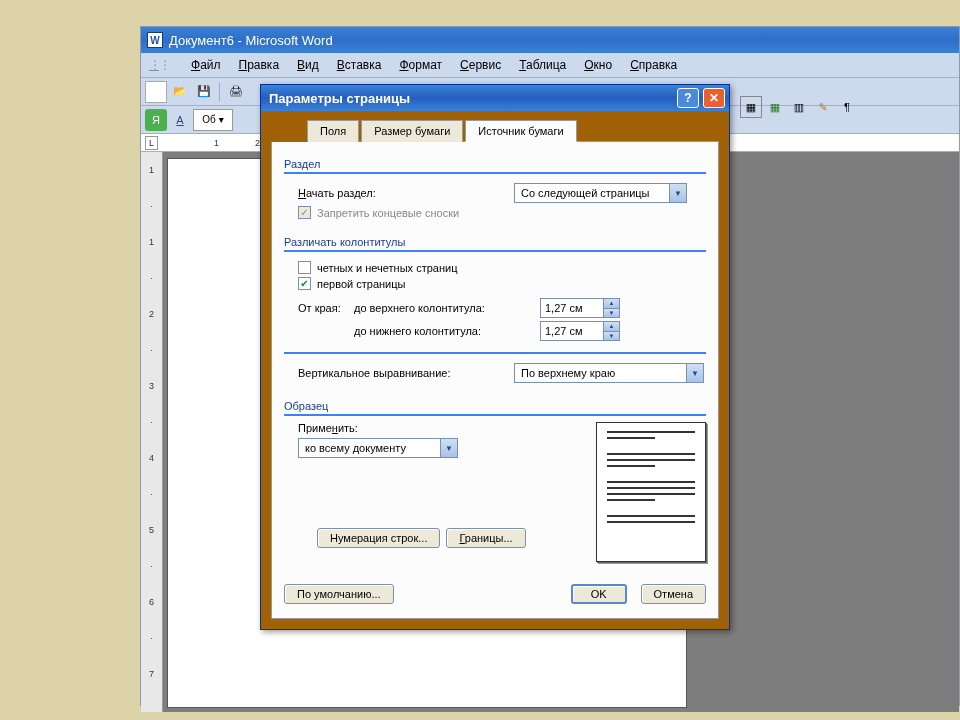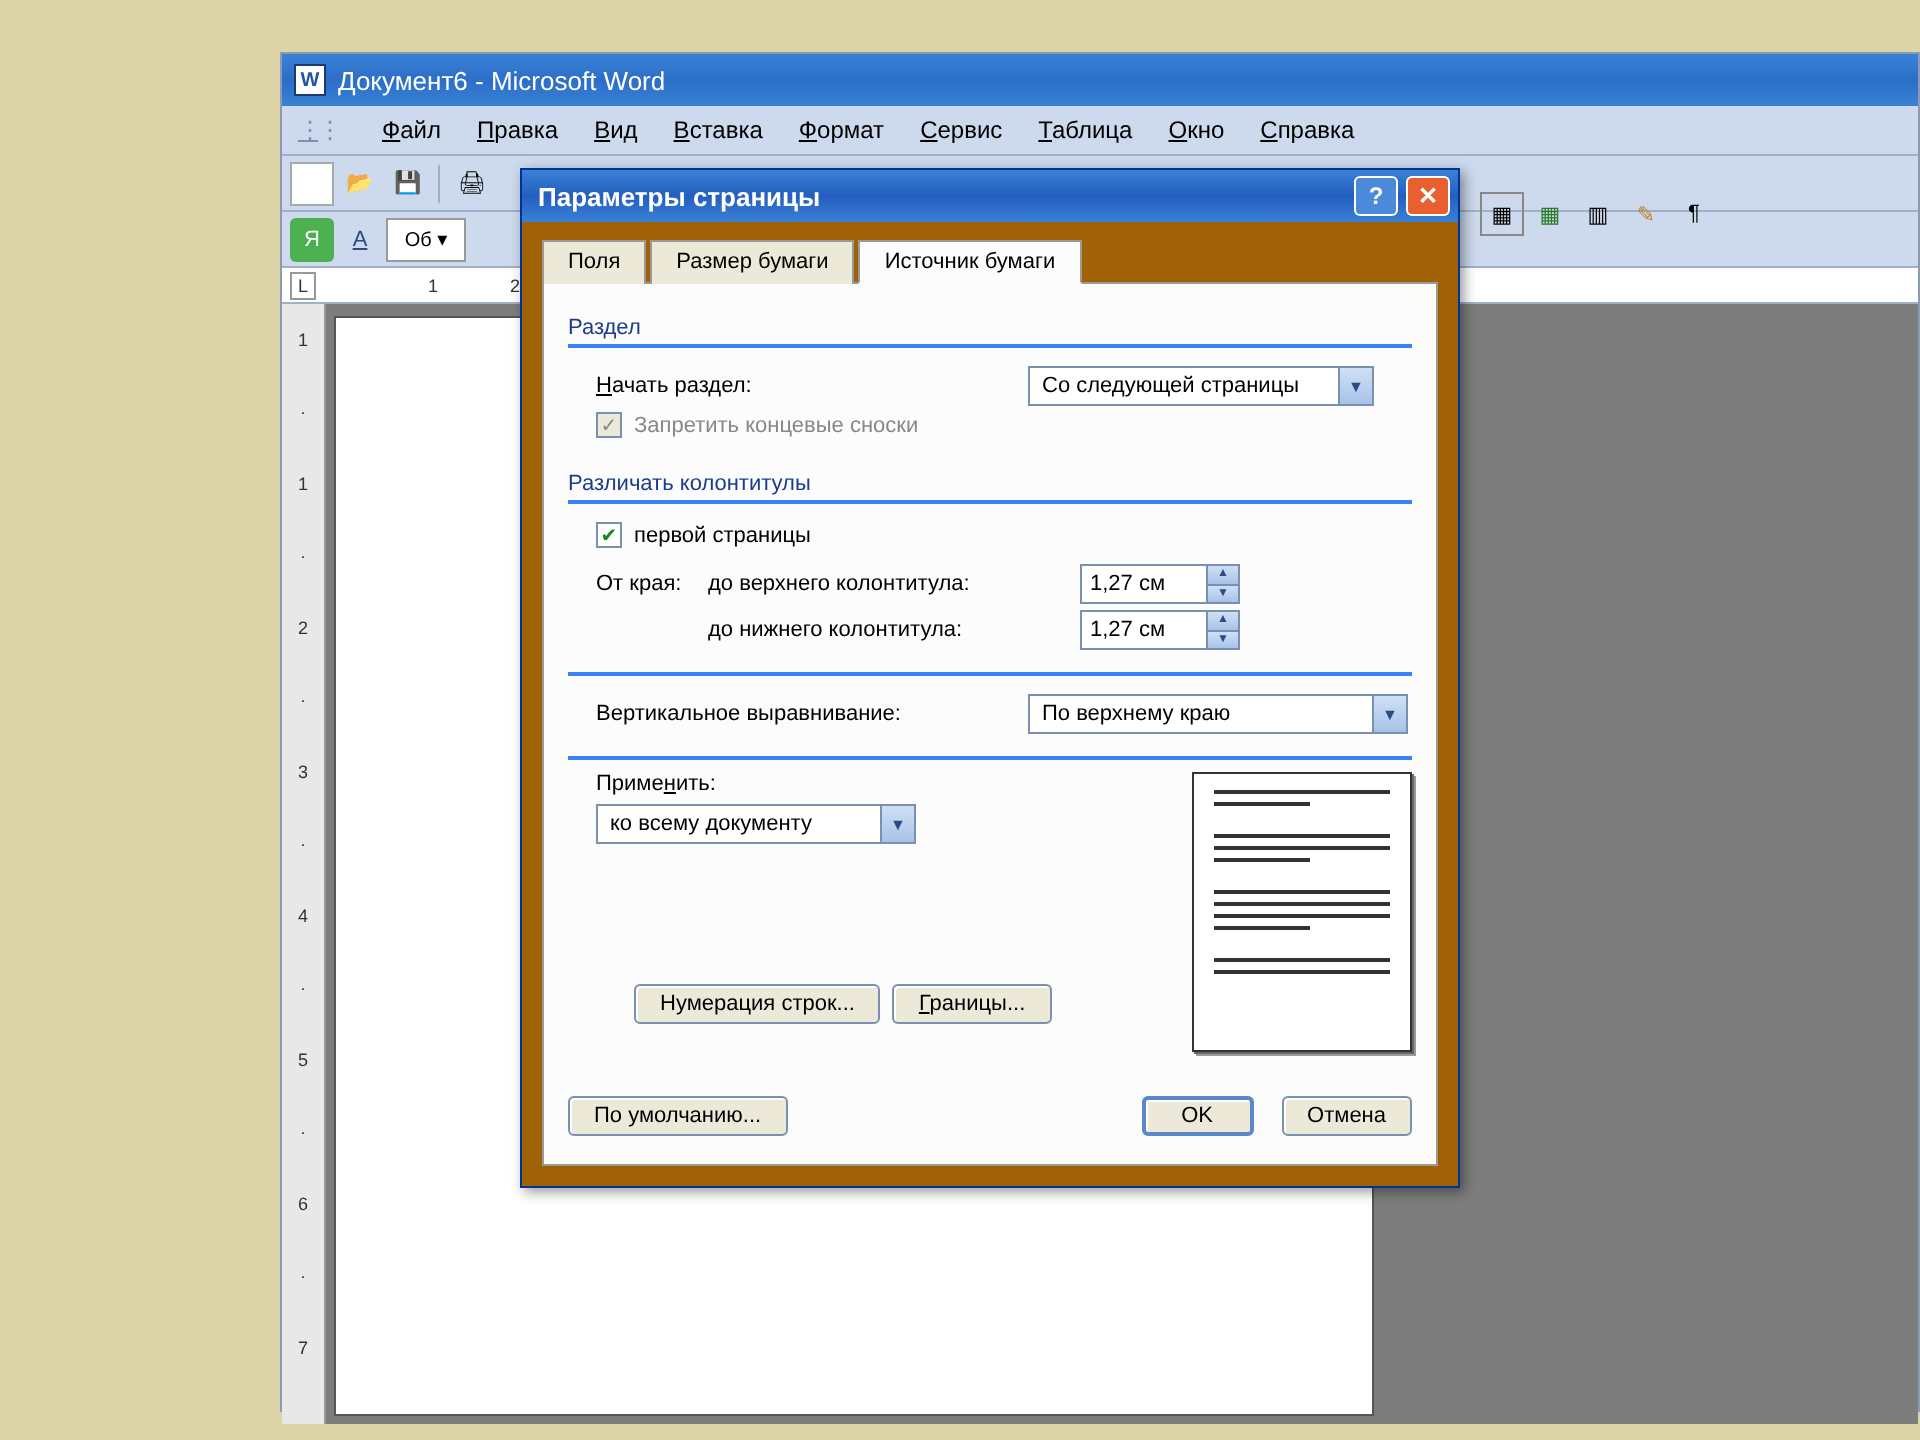--- a/index.html
+++ b/index.html
@@ -132,20 +132,21 @@
   }
   .help-btn { background:#4a8ad8; color:#fff; }
   .close-btn { background:#e86030; color:#fff; }
   .dlg-body {
     padding: 4px 10px 10px 10px;
   }
   .tabs {
     display:flex;
     border-bottom:1px solid #999;
     margin-top:4px;
+    margin-left:36px;
   }
   .tab {
     padding: 4px 12px;
     border:1px solid #999;
     border-bottom:none;
     background:#ece9d8;
     margin-right:2px;
     position:relative;
     top:1px;
     cursor:default;
@@ -342,20 +343,24 @@
         </div>
         <div class="row">
           <span class="chk disabled">✓</span>
           <span class="label-disabled">Запретить концевые сноски</span>
         </div>
       </div>
 
       <div class="group-label">Различать колонтитулы</div>
       <div class="group-box">
         <div class="row">
+          <span class="chk"></span>
+          <span>четных и нечетных страниц</span>
+        </div>
+        <div class="row">
           <span class="chk">✔</span>
           <span>первой страницы</span>
         </div>
         <div class="row" style="margin-top:8px;">
           <span style="width:50px;">От края:</span>
           <span style="width:180px;">до верхнего колонтитула:</span>
           <div class="spinner">
             <input value="1,27 см" style="">
             <div class="spin">
                 <div>▲</div>
@@ -379,20 +384,21 @@
       <div class="group-box">
         <div class="row">
           <span style="width:210px;">Вертикальное выравнивание:</span>
           <div class="combo" style="width:190px;">
             <span>По верхнему краю</span>
             <div class="arrow">▼</div>
           </div>
         </div>
       </div>
 
+      <div class="group-label">Образец</div>
       <div class="group-box" style="display:flex; gap:30px;">
         <div style="flex:1;">
           <div>Приме<span class="underline-letter">н</span>ить:</div>
 
           <div class="combo" style="width:160px;margin-top:4px;">
             <span>ко всему документу</span>
             <div class="arrow">▼</div>
           </div>
           <div style="margin-top:70px; display:flex; gap:6px;padding-left:19px;">
             <button class="btn">Нумерация строк...</button>

